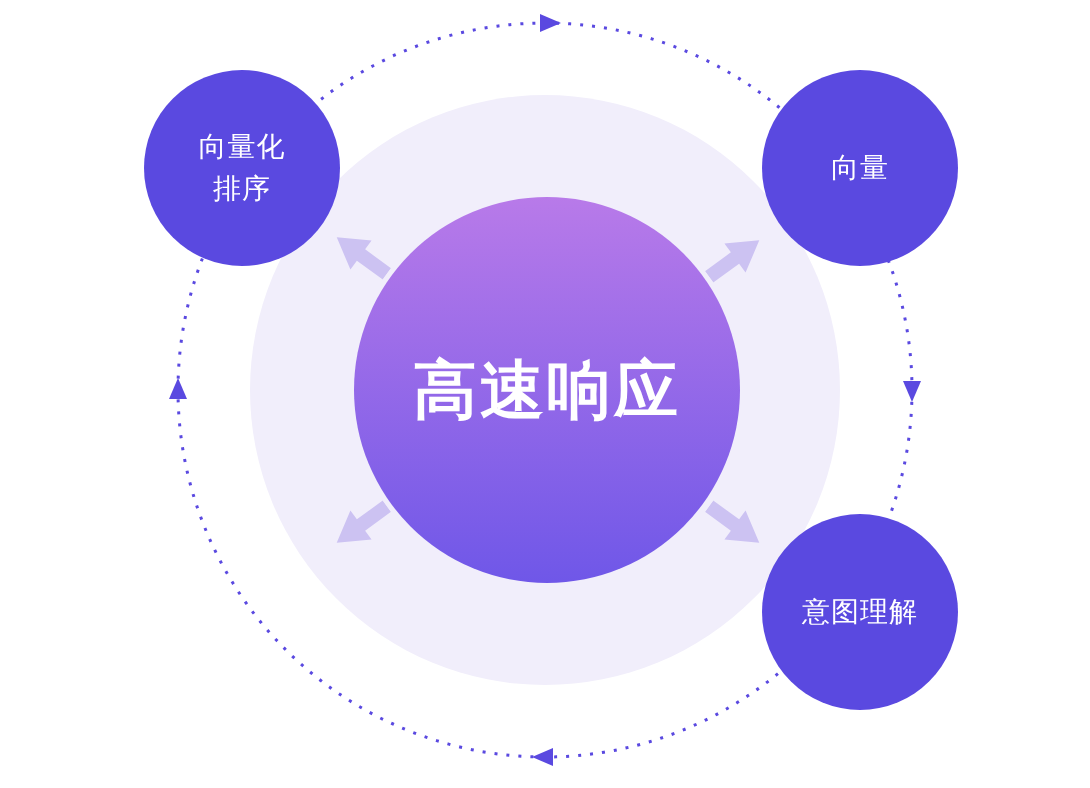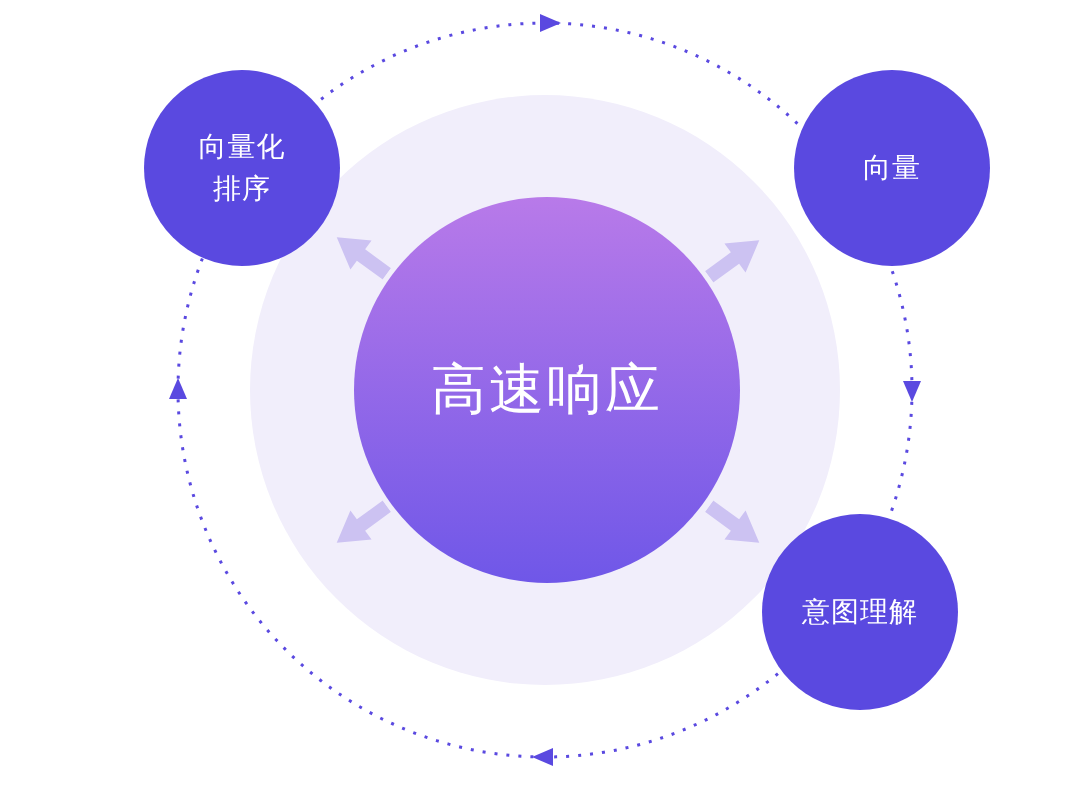--- a/index.html
+++ b/index.html
@@ -57,22 +57,22 @@
     left: 354px; top: 197px;
     width: 386px; height: 386px;
     border-radius: 50%;
     background: linear-gradient(180deg, var(--center-top, #b87ae9) 0%, var(--center-bottom, #6f57e8) 100%);
     display: flex;
     align-items: center;
     justify-content: center;
   }
   .center-label {
     color: var(--text, #ffffff);
-    font-size: 55px;
-    font-weight: 400;
+    font-size: 64px;
+    font-weight: 700;
     letter-spacing: 3px;
     white-space: nowrap;
   }
 
   
   .satellite {
     position: absolute;
     width: 196px; height: 196px;
     border-radius: 50%;
     background: var(--node, #5a49e0);
@@ -85,21 +85,21 @@
   .satellite span {
     display: block;
     color: var(--text, #ffffff);
     font-size: 28px;
     font-weight: 500;
     line-height: 1.5;
     letter-spacing: 1px;
     white-space: nowrap;
   }
   .sat-tl { left: 144px; top: 70px; }
-  .sat-tr { left: 794px; top: 70px; gap: 12px; }
+  .sat-tr { left: 762px; top: 70px; gap: 12px; }
   .sat-bl { left: 144px; top: 514px; }
   .sat-br { left: 762px; top: 514px; }
 </style>
 </head>
 <body>
 
 <div class="stage">
 
   <svg class="orbit-svg" viewBox="0 0 1090 788">
     <circle class="orbit-ring" cx="545" cy="390" r="367"></circle>

